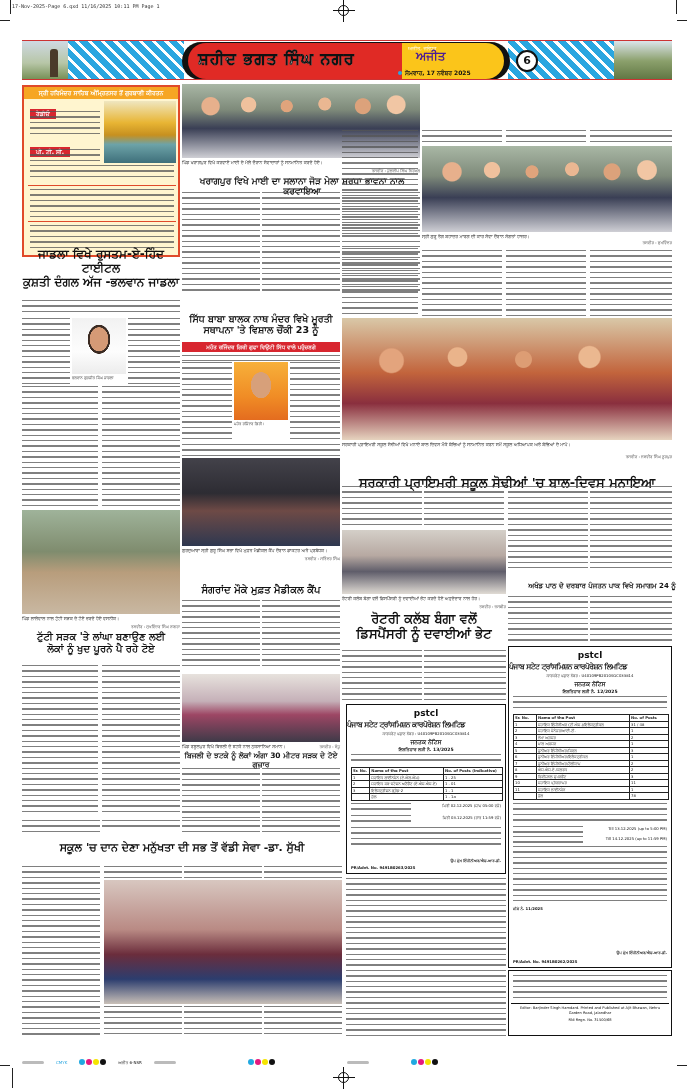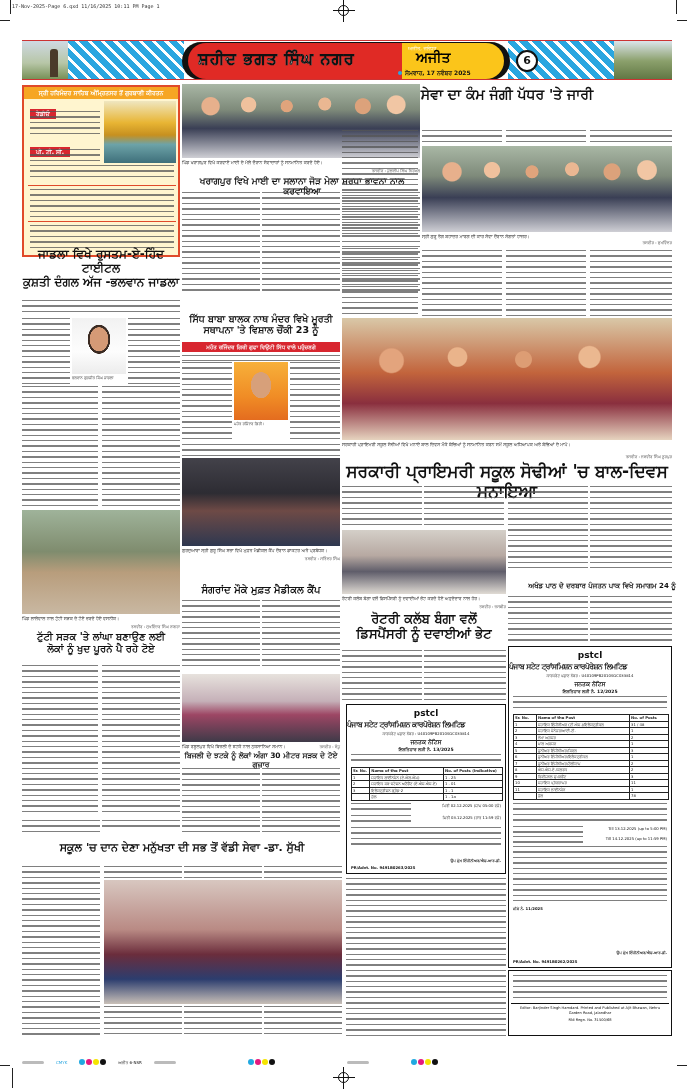--- a/index.html
+++ b/index.html
@@ -18,21 +18,21 @@
   .mast-pattern { position: absolute; top: 0; height: 40px; background:
       repeating-linear-gradient(45deg, #2aa6e0 0 6px, #fff 6px 9px),
       #2aa6e0; }
   .mast-photo { position: absolute; top: 0; height: 40px; background: linear-gradient(180deg,#cfd9e3 0%,#b7c6a7 55%,#6f8a4d 100%); }
   .mast-photo .fig { position: absolute; bottom: 4px; left: 28px; width: 8px; height: 28px; background: #4a3a2a; border-radius: 3px 3px 0 0; }
   .pill { position: absolute; left: 160px; top: 1px; width: 328px; height: 38px; border-radius: 19px; background: #111; }
   .pill-red { position: absolute; left: 166px; top: 2px; width: 214px; height: 36px; background: #e02a25; border-radius: 18px 0 0 18px; }
   .pill-yel { position: absolute; left: 380px; top: 2px; width: 102px; height: 36px; background: #fbc51a; border-radius: 0 18px 18px 0; }
   .mast-title { position: absolute; left: 176px; top: 8px; font-size: 16px; font-weight: bold; color: #fff; letter-spacing: 1px; font-family: "DejaVu Sans", sans-serif; -webkit-text-stroke: 0.5px #111; }
   .mast-small { position: absolute; left: 386px; top: 4px; font-size: 5px; color: #fff; }
-  .mast-brand { position: absolute; left: 394px; top: 8px; font-size: 14px; font-weight: bold; color: #000000; font-family: "DejaVu Serif", serif; }
+  .mast-brand { position: absolute; left: 394px; top: 8px; font-size: 12px; font-weight: bold; color: #4c1d95; font-family: "DejaVu Serif", serif; }
   .mast-date { position: absolute; left: 376px; top: 28px; font-size: 6px; color: #111; font-weight: bold; }
   .mast-date:before { content: ""; display: inline-block; width: 4px; height: 4px; background: #2aa6e0; border-radius: 50%; margin-right: 3px; }
   .pageno { position: absolute; left: 494px; top: 9px; width: 22px; height: 22px; border-radius: 50%; background: #fff; border: 2px solid #111; font-size: 11px; font-weight: bold; text-align: center; line-height: 18px; }
 
   
   .head { font-family: "DejaVu Sans", sans-serif; font-weight: bold; color: #111; line-height: 1.15; text-align: center; }
   .caption { font-size: 4.5px; color: #222; line-height: 1.3; }
   .credit { font-size: 4px; color: #333; text-align: right; }
   .lines { background: repeating-linear-gradient(180deg, #555 0 1.4px, transparent 1.4px 5.4px); opacity: 0.75; }
   .photo { overflow: hidden; }
@@ -170,38 +170,37 @@
 <div class="abs lines" style="left:262px;top:600px;width:78px;height:68px"></div>
 
 <div class="abs photo ph-mall" style="left:182px;top:674px;width:158px;height:68px"></div>
 <div class="abs caption" style="left:182px;top:744px;width:120px">ਪਿੰਡ ਰਸੂਲਪੁਰ ਵਿਖੇ ਬਿਜਲੀ ਦੇ ਝਟਕੇ ਨਾਲ ਨੁਕਸਾਨਿਆ ਸਮਾਨ।</div>
 <div class="abs credit" style="left:300px;top:744px;width:40px">ਤਸਵੀਰ : ਸੰਧੂ</div>
 <div class="abs head" style="left:182px;top:752px;width:158px;font-size:7.5px">ਬਿਜਲੀ ਦੇ ਝਟਕੇ ਨੂੰ ਲੋਕਾਂ ਅੰਗਾ 30 ਮੀਟਰ ਸੜਕ ਦੇ ਟੋਏ ਗੁਜ਼ਾਰ</div>
 <div class="abs lines" style="left:182px;top:768px;width:78px;height:50px"></div>
 <div class="abs lines" style="left:262px;top:768px;width:78px;height:50px"></div>
 
 <div class="abs head" style="left:342px;top:86px;width:330px;font-size:14px">
-  <div>ਸੇਵਾ ਦਾ ਕੰਮ ਜੰਗੀ ਪੱਧਰ 'ਤੇ ਜਾਰੀ</div>
 </div>
 <div class="abs lines" style="left:342px;top:130px;width:76px;height:108px"></div>
 <div class="abs lines" style="left:422px;top:130px;width:80px;height:12px"></div>
 <div class="abs lines" style="left:506px;top:130px;width:80px;height:12px"></div>
 <div class="abs lines" style="left:590px;top:130px;width:82px;height:12px"></div>
 <div class="abs photo ph-crowd" style="left:422px;top:146px;width:250px;height:86px;background-color:#d6e0e8"></div>
 <div class="abs caption" style="left:422px;top:234px;width:200px">ਸ੍ਰੀ ਗੁਰੂ ਤੇਗ ਬਹਾਦਰ ਮਾਰਗ ਦੀ ਕਾਰ ਸੇਵਾ ਦੌਰਾਨ ਸੰਗਤਾਂ ਹਾਜ਼ਰ।</div>
 <div class="abs credit" style="left:612px;top:240px;width:60px">ਤਸਵੀਰ : ਸੁਖਵਿੰਦਰ</div>
 <div class="abs lines" style="left:342px;top:248px;width:76px;height:68px"></div>
 <div class="abs lines" style="left:422px;top:250px;width:80px;height:66px"></div>
 <div class="abs lines" style="left:506px;top:250px;width:80px;height:66px"></div>
 <div class="abs lines" style="left:590px;top:250px;width:82px;height:66px"></div>
 
 <div class="abs photo ph-warm" style="left:342px;top:318px;width:330px;height:122px"></div>
 <div class="abs caption" style="left:342px;top:442px;width:330px">ਸਰਕਾਰੀ ਪ੍ਰਾਇਮਰੀ ਸਕੂਲ ਸੋਢੀਆਂ ਵਿਖੇ ਮਨਾਏ ਬਾਲ ਦਿਵਸ ਮੌਕੇ ਬੱਚਿਆਂ ਨੂੰ ਸਨਮਾਨਿਤ ਕਰਨ ਸਮੇਂ ਸਕੂਲ ਅਧਿਆਪਕ ਅਤੇ ਬੱਚਿਆਂ ਦੇ ਮਾਪੇ।</div>
 <div class="abs credit" style="left:342px;top:454px;width:330px">ਤਸਵੀਰ : ਜਸਵੀਰ ਸਿੰਘ ਨੂਰਪੁਰ</div>
-<div class="abs head" style="left:342px;top:462px;width:330px;font-size:17px">ਸਰਕਾਰੀ ਪ੍ਰਾਇਮਰੀ ਸਕੂਲ ਸੋਢੀਆਂ 'ਚ ਬਾਲ-ਦਿਵਸ ਮਨਾਇਆ</div>
+<div class="abs head" style="left:342px;top:476px;width:330px;font-size:13px">ਸਰਕਾਰੀ ਪ੍ਰਾਇਮਰੀ ਸਕੂਲ ਸੋਢੀਆਂ 'ਚ ਬਾਲ-ਦਿਵਸ ਮਨਾਇਆ</div>
 <div class="abs lines" style="left:342px;top:486px;width:80px;height:42px"></div>
 <div class="abs lines" style="left:424px;top:486px;width:80px;height:42px"></div>
 <div class="abs lines" style="left:508px;top:486px;width:80px;height:82px"></div>
 <div class="abs lines" style="left:590px;top:486px;width:82px;height:82px"></div>
 
 <div class="abs photo ph-grey" style="left:342px;top:530px;width:164px;height:64px;background:linear-gradient(180deg,#d4cfc8 0%,#b7a9a2 40%,#5f5d6a 65%,#e0dbd4 100%)"></div>
 <div class="abs caption" style="left:342px;top:596px;width:164px">ਰੋਟਰੀ ਕਲੱਬ ਬੰਗਾ ਵਲੋਂ ਡਿਸਪੈਂਸਰੀ ਨੂੰ ਦਵਾਈਆਂ ਭੇਟ ਕਰਦੇ ਹੋਏ ਅਹੁਦੇਦਾਰ ਨਾਲ ਹੋਰ।</div>
 <div class="abs credit" style="left:460px;top:604px;width:46px">ਤਸਵੀਰ : ਜਸਬੀਰ</div>
 <div class="abs head" style="left:342px;top:612px;width:164px;font-size:13px">
   <div>ਰੋਟਰੀ ਕਲੱਬ ਬੰਗਾ ਵਲੋਂ</div>

